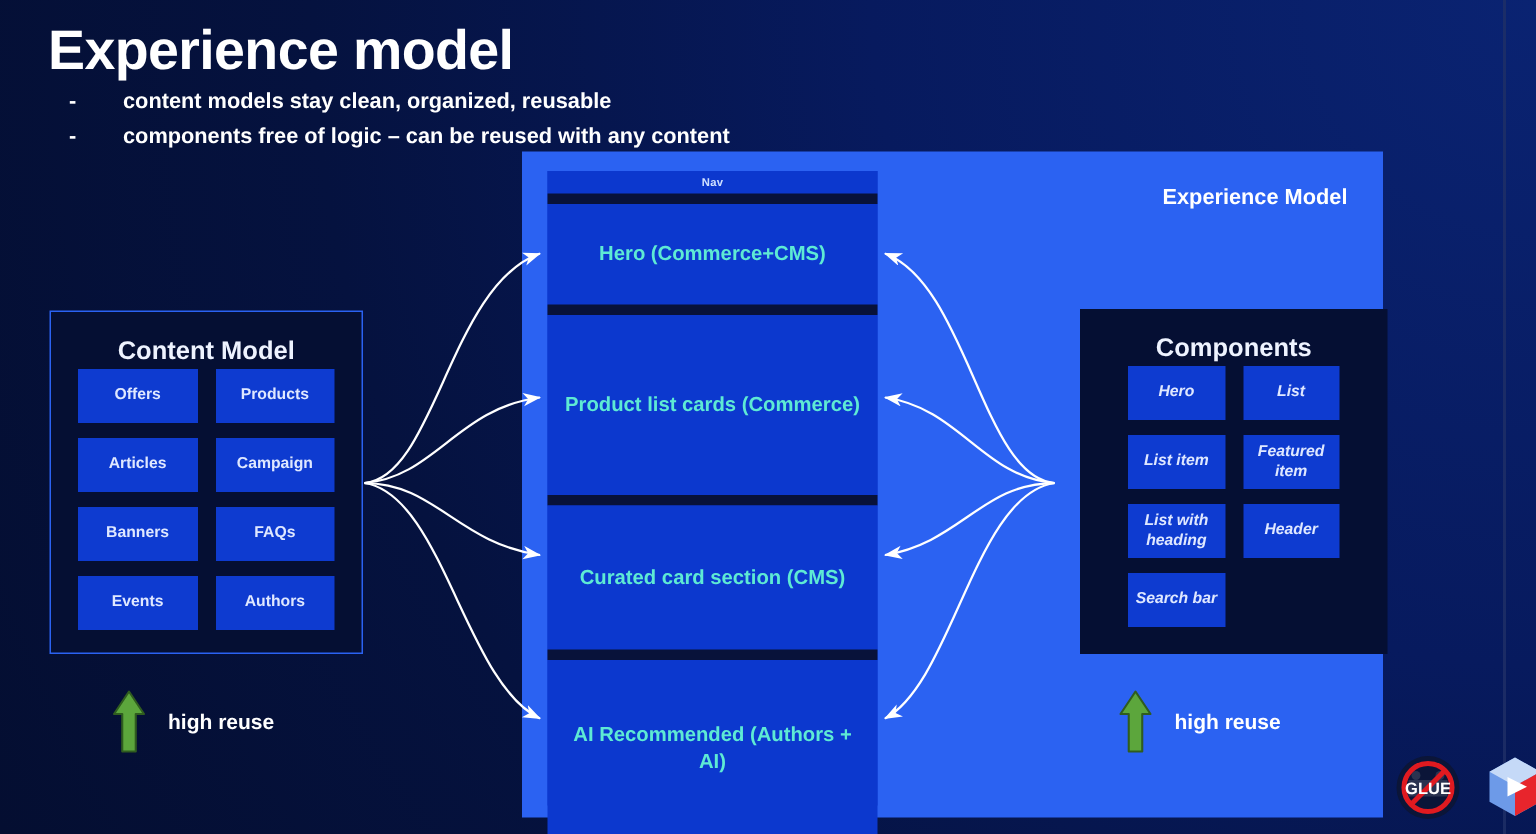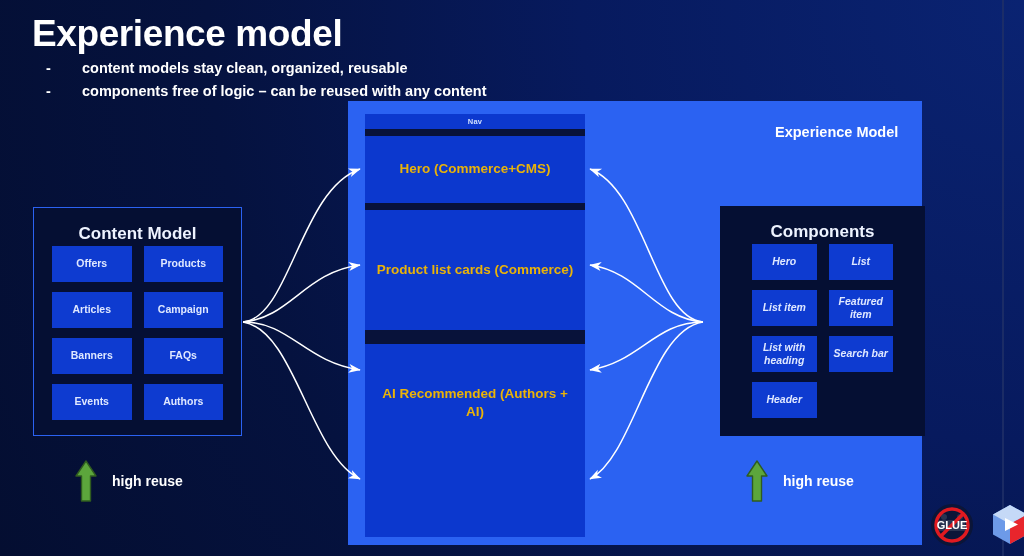--- a/index.html
+++ b/index.html
@@ -42,21 +42,21 @@
     position:absolute;left:365px;top:114px;width:220px;height:423px;
     background:#0c38ce;
   }
   .nav{
     height:15px;line-height:15px;text-align:center;color:#cfe0ff;
     font-size:7.5px;font-weight:bold;letter-spacing:.2px;background:#0c38ce;
   }
   .sep{height:7px;background:#08123a;}
   .sect{
     display:flex;align-items:center;justify-content:center;text-align:center;
-    color:#eab308;font-size:13.5px;font-weight:bold;line-height:1.35;padding:0 10px;
+    color:#5eead4;font-size:13.5px;font-weight:bold;line-height:1.35;padding:0 10px;
     box-sizing:border-box;background:#0c38ce;
   }
   .s-hero{height:67px;}
   .s-prod{height:120px;}
   .s-cur{height:96px;}
   .s-ai{height:118px;}
 
   
   .panel{
     position:absolute;background:#050f33;box-sizing:border-box;
@@ -114,20 +114,21 @@
   <div class="xm-panel"></div>
   <div class="xm-label">Experience Model</div>
 
   <div class="page">
     <div class="nav">Nav</div>
     <div class="sep"></div>
     <div class="sect s-hero">Hero (Commerce+CMS)</div>
     <div class="sep"></div>
     <div class="sect s-prod">Product list cards (Commerce)</div>
     <div class="sep"></div>
+    <div class="sect s-cur">Curated card section (CMS)</div>
     <div class="sep"></div>
     <div class="sect s-ai">AI Recommended (Authors + AI)</div>
   </div>
 
   <div class="panel bordered" id="content-model">
     <div class="panel-title">Content Model</div>
     <div class="chips">
       <div class="chip">Offers</div>
       <div class="chip">Products</div>
       <div class="chip">Articles</div>
@@ -140,22 +141,22 @@
   </div>
 
   <div class="panel" id="components">
     <div class="panel-title">Components</div>
     <div class="chips">
       <div class="chip">Hero</div>
       <div class="chip">List</div>
       <div class="chip">List item</div>
       <div class="chip">Featured item</div>
       <div class="chip">List with heading</div>
+      <div class="chip">Header</div>
       <div class="chip">Search bar</div>
-      <div class="chip">Header</div>
     </div>
   </div>
 
   <svg class="conn" viewBox="0 0 1024 556">
     <defs>
       <marker id="ah" markerWidth="9" markerHeight="9" refX="7.5" refY="3" orient="auto">
         <path d="M0,0 L8,3 L0,6 L2.2,3 Z" fill="#ffffff"></path>
       </marker>
     </defs>
     <g fill="none" stroke="#ffffff" stroke-width="1.5" marker-end="url(#ah)">

